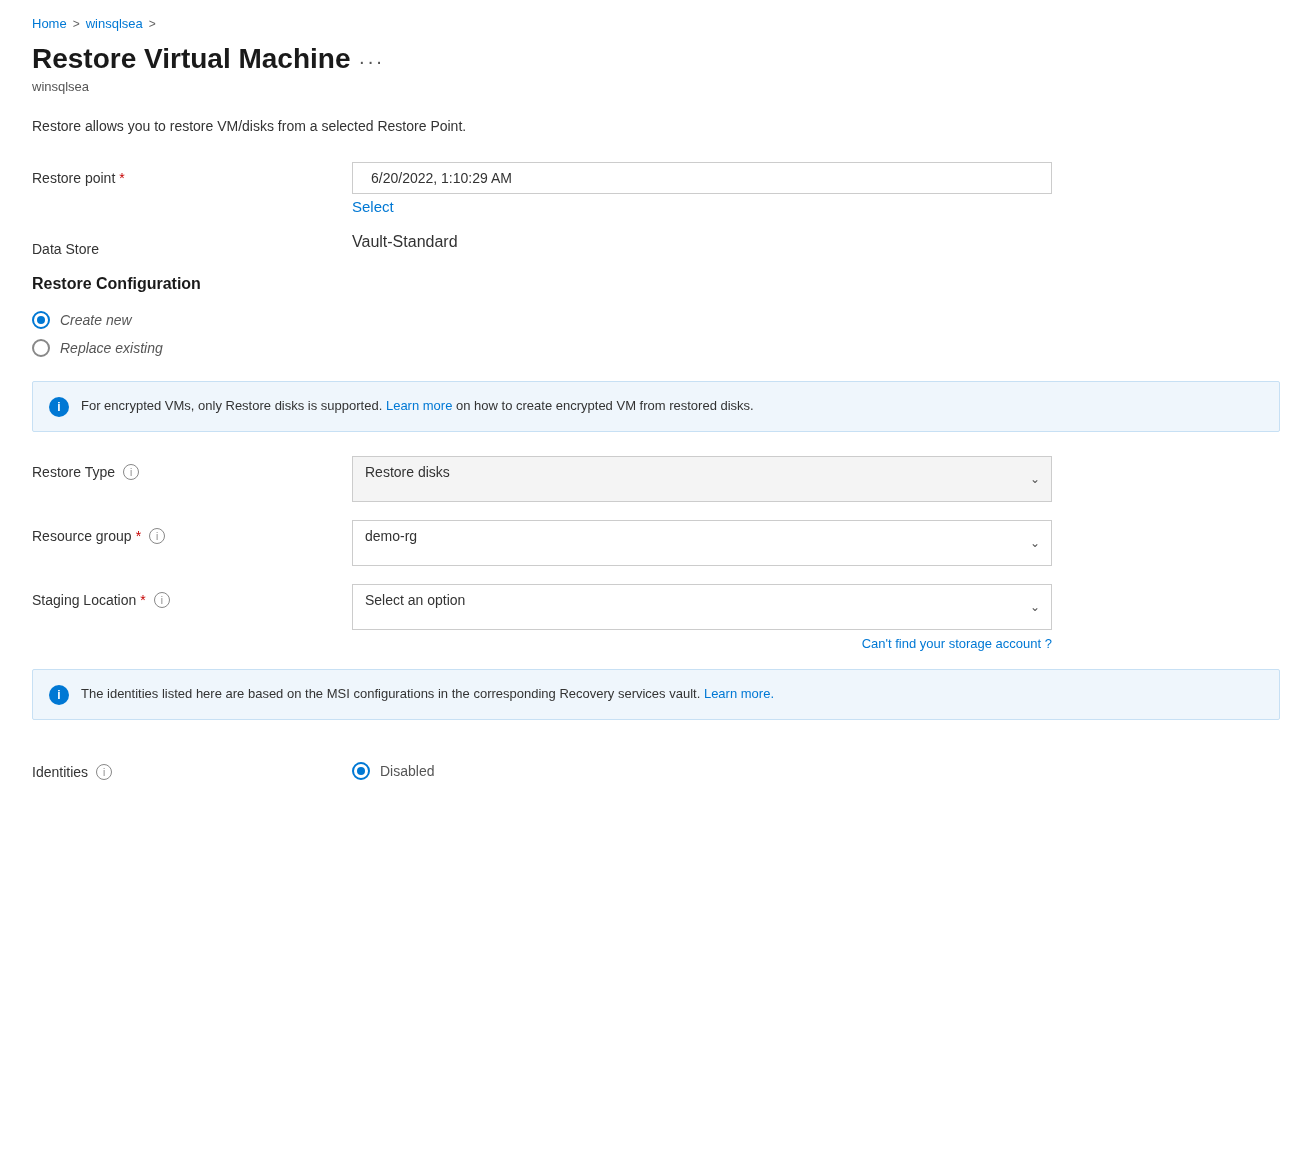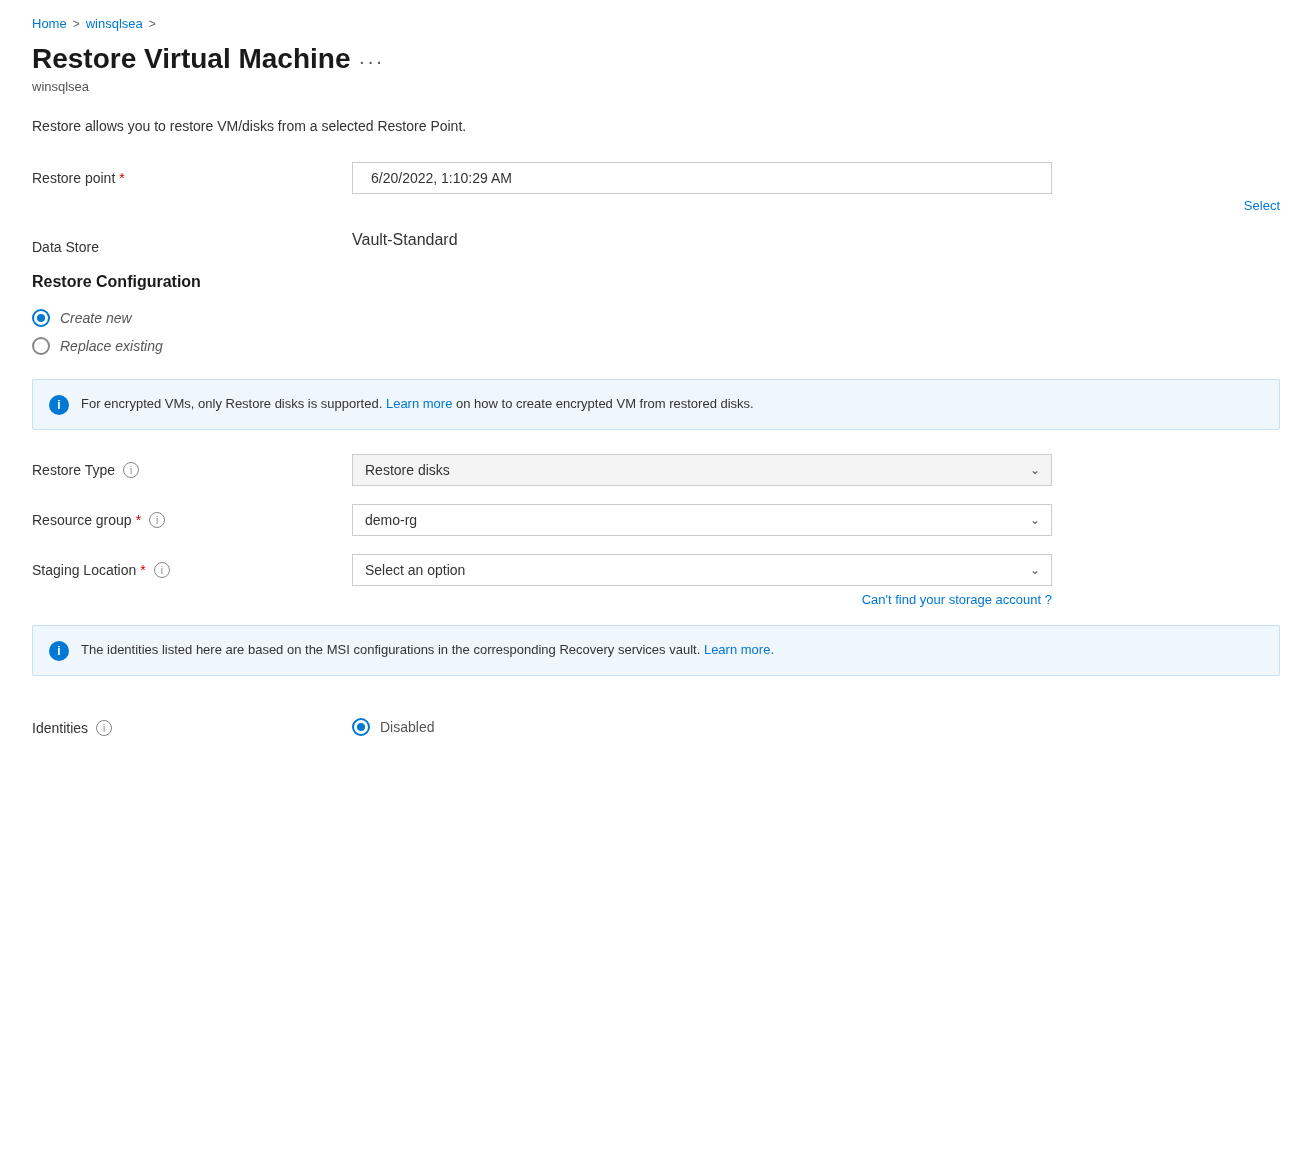--- a/index.html
+++ b/index.html
@@ -90,26 +90,25 @@
       max-width: 700px;
       padding: 7px 18px;
       border: 1px solid #ccc;
       font-size: 14px;
       color: #333;
       background: #fff;
       outline: none;
     }
     .select-link {
       color: #0078d4;
-      font-size: 13px;
+      font-size: 15px;
       cursor: pointer;
       text-decoration: none;
       display: block;
       margin-top: 4px;
-      text-align: right;
     }
     .static-value {
       font-size: 16px;
       color: #333;
       padding-top: 8px;
     }
     .section-title {
       font-size: 16px;
       font-weight: 600;
       color: #1a1a1a;
@@ -212,21 +211,21 @@
       position: absolute;
       right: 12px;
       top: 50%;
       transform: translateY(-50%);
       font-size: 12px;
       color: #555;
       pointer-events: none;
     }
     .select-wrapper select {
       width: 100%;
-      padding: 7px 36px 7px 12px;
+      padding: 7px 36px 21px 12px;
       border: 1px solid #ccc;
       font-size: 14px;
       color: #333;
       background: #f4f4f4;
       appearance: none;
       outline: none;
       cursor: pointer;
     }
     .select-wrapper select.active {
       background: #fff;

